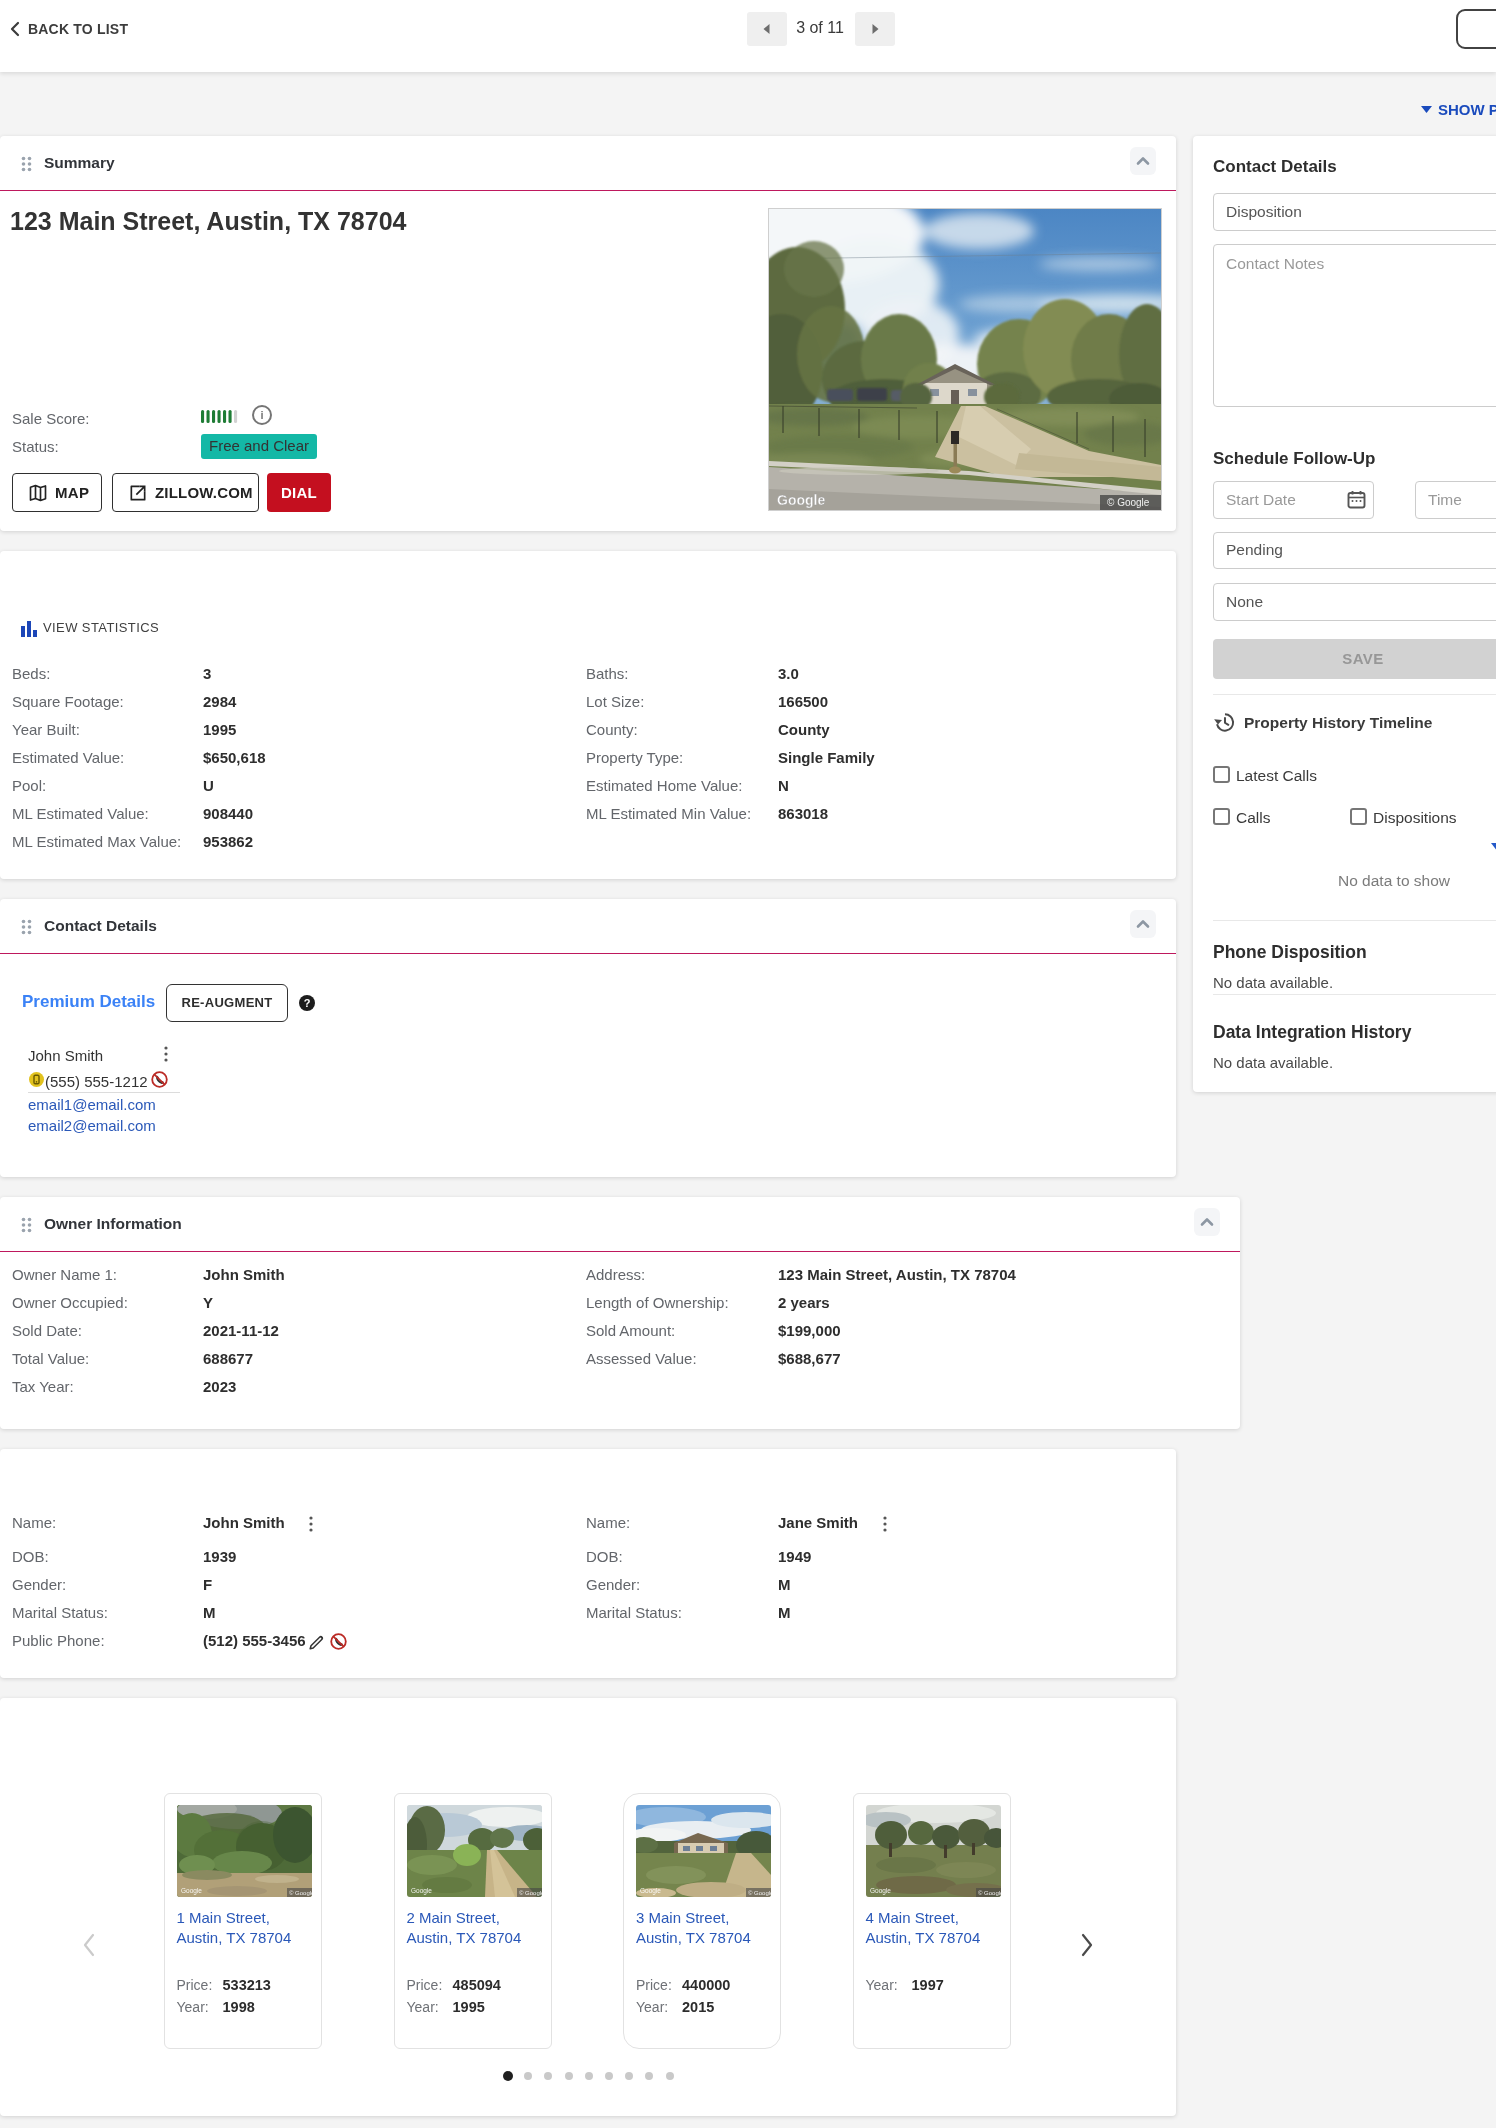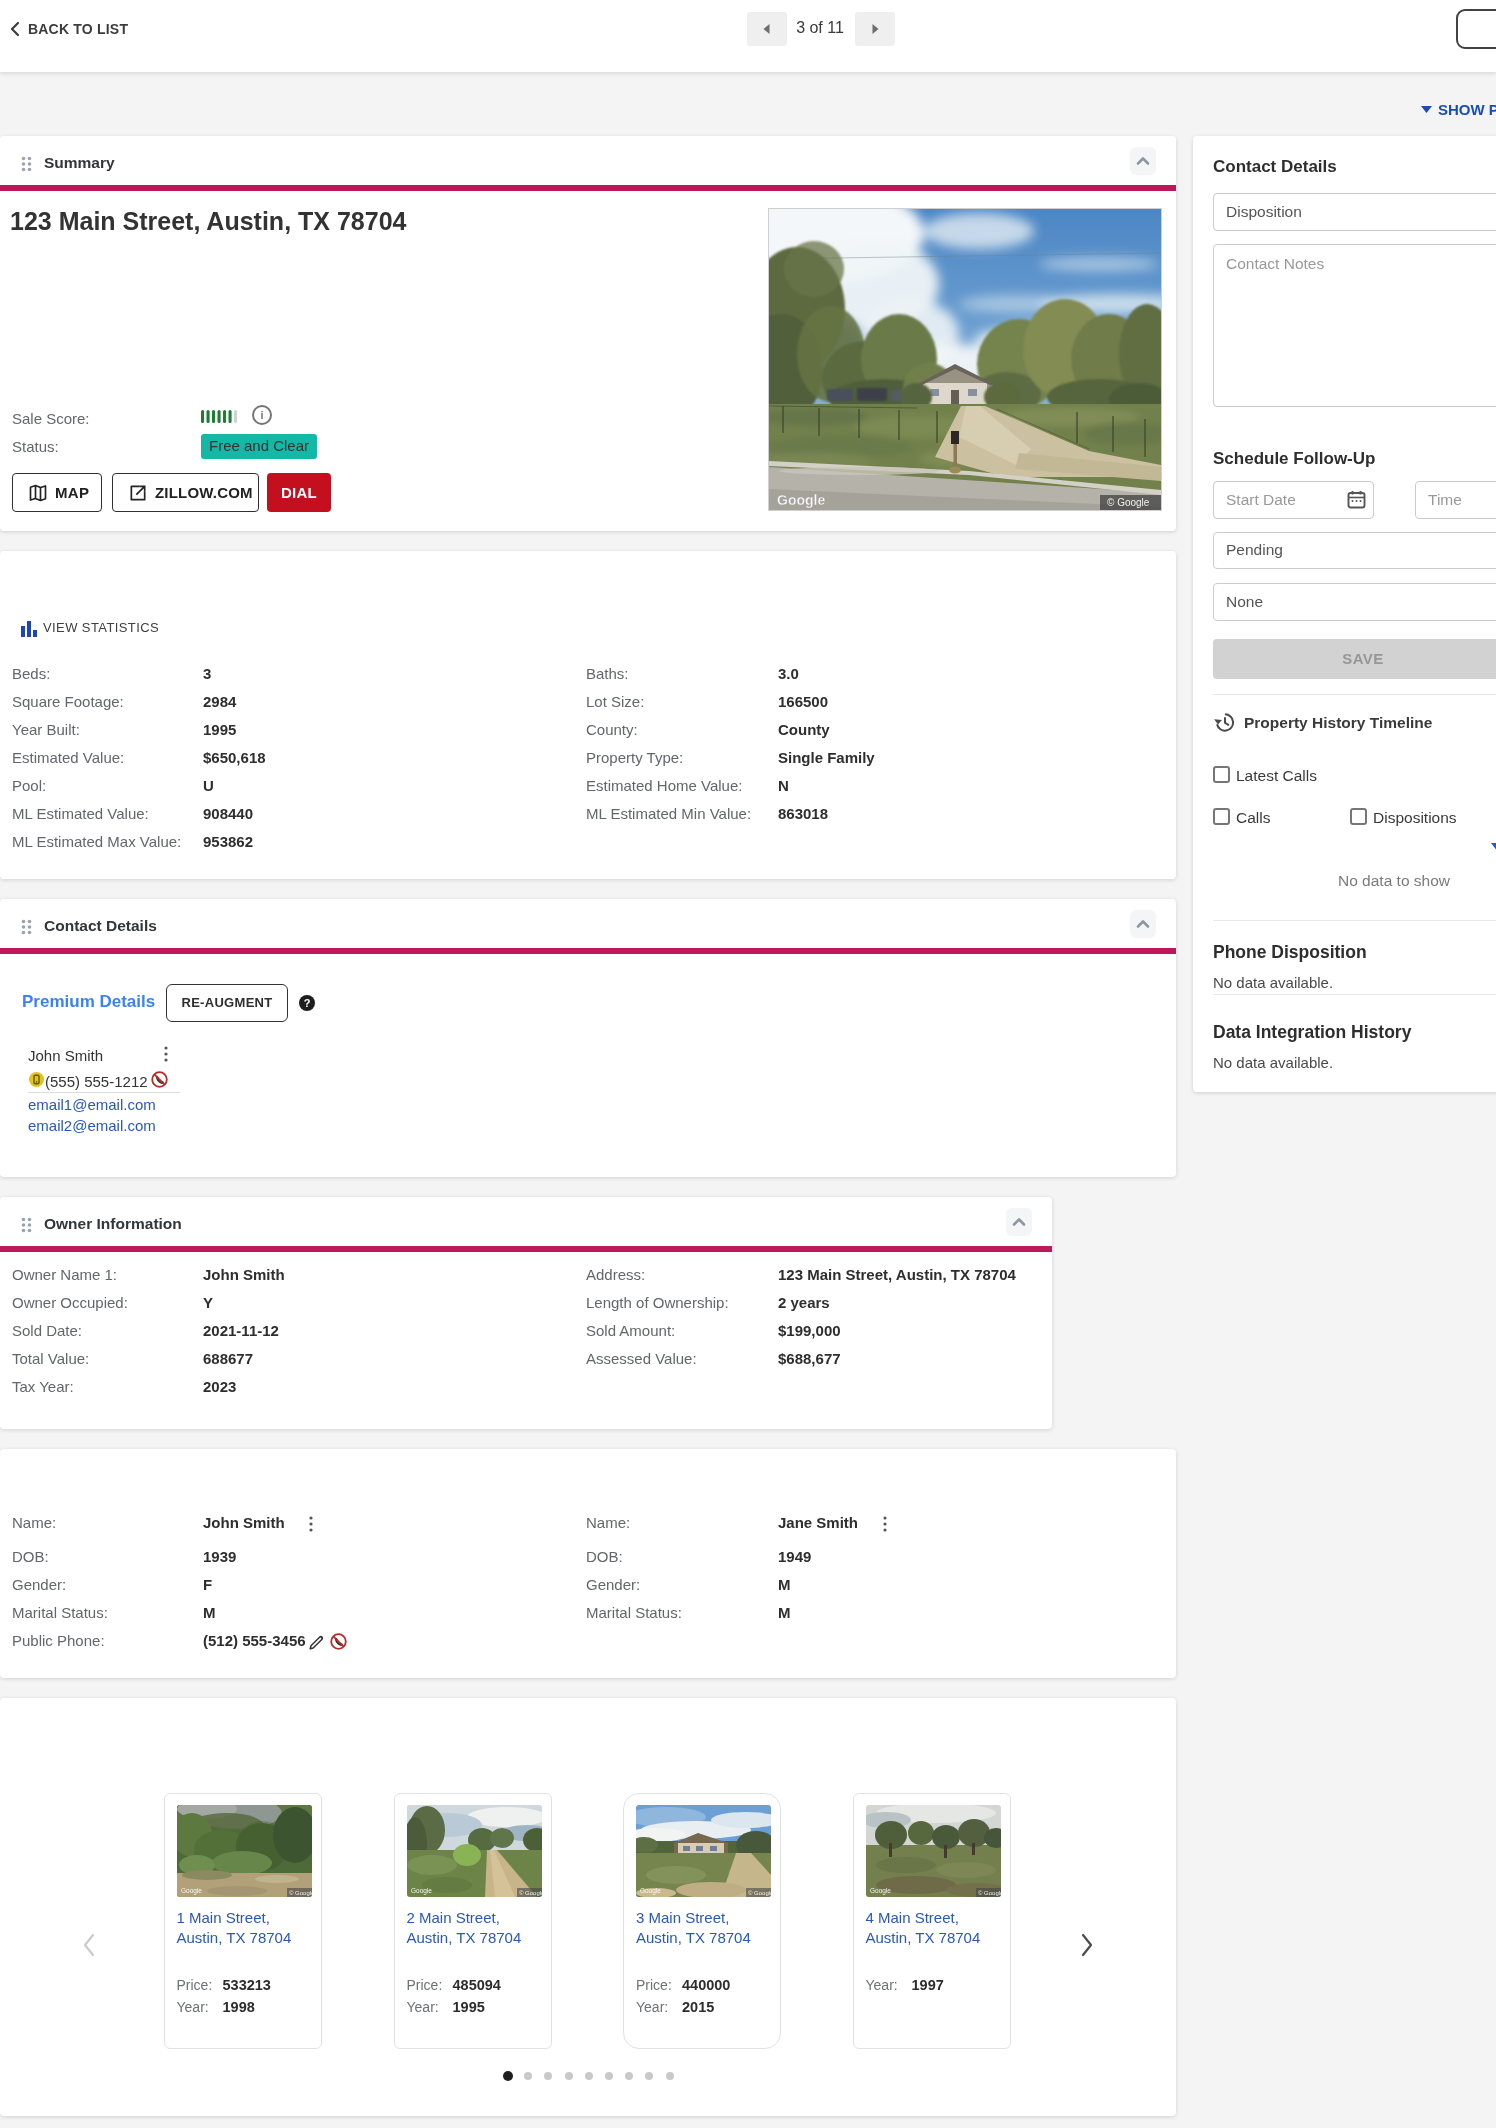--- a/index.html
+++ b/index.html
@@ -1,19 +1,19 @@
 <!DOCTYPE html>
 <html><head>
 <meta charset="utf-8">
 <style>
   * { margin:0; padding:0; box-sizing:border-box; }
   html,body { width:1496px; height:2128px; overflow:hidden; }
   body { font-family:"Liberation Sans", sans-serif; background:#f4f4f4; position:relative; color:#333; }
   .card { position:absolute; background:#fff; border-radius:4px; box-shadow:0 1px 4px rgba(0,0,0,.14); }
-  .chead { position:absolute; left:0; top:0; right:0; height:55px; border-bottom:6px solid #be185d; }
+  .chead { position:absolute; left:0; top:0; right:0; height:55px; border-bottom:1px solid #be185d; }
   .ctitle { position:absolute; left:44px; top:18px; font-size:15.5px; font-weight:bold; color:#32353a; }
   .handle { position:absolute; left:21px; top:20px; }
   .collapse { position:absolute; right:20px; top:11px; width:26px; height:28px; background:#f4f5f7; border-radius:6px; }
   .collapse svg { position:absolute; left:6px; top:8px; }
   .lbl { position:absolute; font-size:15px; color:#63666b; white-space:nowrap; }
   .val { position:absolute; font-size:15px; font-weight:bold; color:#2e2e2e; white-space:nowrap; }
   .blue { color:#2a58b8; }
   .abs { position:absolute; }
 </style>
 </head>
@@ -270,21 +270,21 @@
   </div>
   <div class="abs" style="left:151px;top:172px;"><svg width="17" height="17" viewBox="0 0 17 17">
         <circle cx="8.5" cy="8.5" r="7.3" fill="none" stroke="#bb2b26" stroke-width="1.8"></circle>
         <path d="M5.2 5.4 c .6 -.8 1.5 -.7 1.9 0 l .7 1.2 c .3 .5 0 1 -.4 1.4 c .5 1 1.3 1.8 2.3 2.3 c .4 -.4 .9 -.7 1.4 -.4 l 1.2 .7 c .7 .4 .8 1.3 0 1.9 c -1.2 .9 -3.2 .3 -4.9 -1.4 c -1.7 -1.7 -2.8 -4.1 -2.2 -5.7 z" fill="#333"></path>
         <line x1="3.3" y1="3.3" x2="13.7" y2="13.7" stroke="#bb2b26" stroke-width="1.8"></line>
       </svg></div>
   <div class="abs blue" style="left:28px;top:197px;font-size:15px;">email1@email.com</div>
   <div class="abs blue" style="left:28px;top:218px;font-size:15px;">email2@email.com</div>
 </div>
 
-<div class="card" style="left:0;top:1197px;width:1052px;height:232px;padding-left:48px;">
+<div class="card" style="left:0;top:1197px;width:1240px;height:232px;padding-left:48px;">
   <div class="chead">
     <span class="handle"><svg width="11" height="16" viewBox="0 0 11 16">
           <circle cx="2.5" cy="2.5" r="1.8" fill="#9aa3ad"></circle>
           <circle cx="8.5" cy="2.5" r="1.8" fill="#9aa3ad"></circle>
           <circle cx="2.5" cy="8" r="1.8" fill="#9aa3ad"></circle>
           <circle cx="8.5" cy="8" r="1.8" fill="#9aa3ad"></circle>
           <circle cx="2.5" cy="13.5" r="1.8" fill="#9aa3ad"></circle>
           <circle cx="8.5" cy="13.5" r="1.8" fill="#9aa3ad"></circle>
         </svg></span>
     <span class="ctitle">Owner Information</span>

